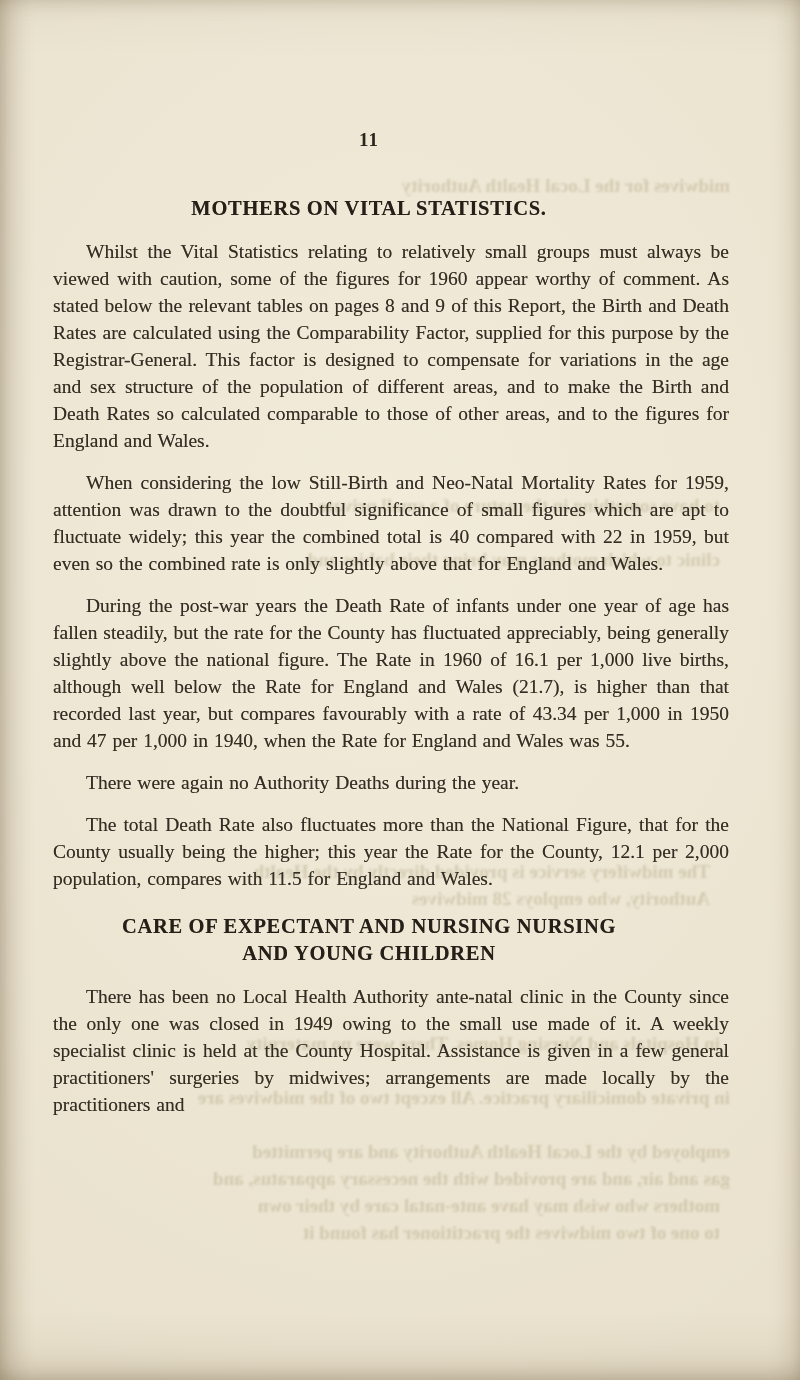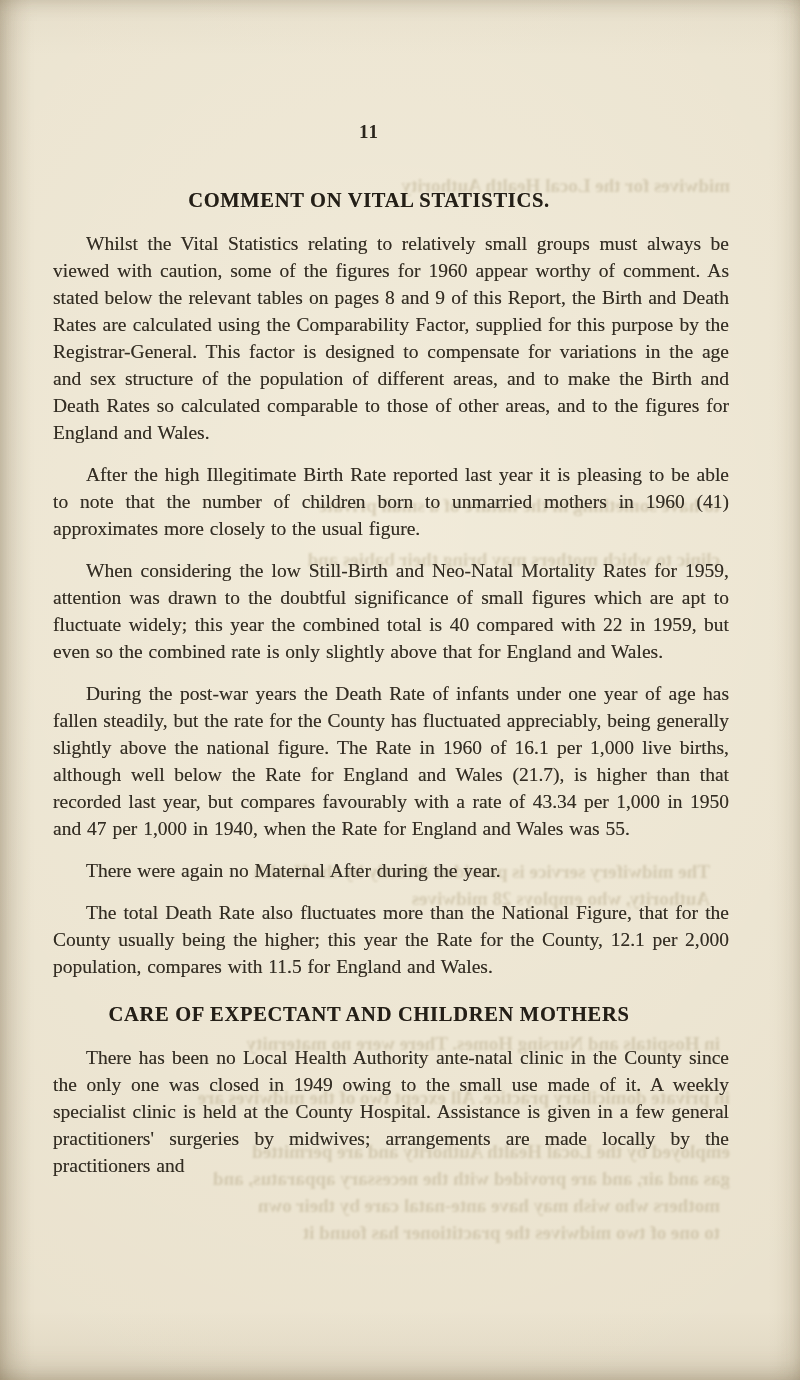--- a/index.html
+++ b/index.html
@@ -40,21 +40,21 @@
     text-align: left;
     pointer-events: none;
     white-space: nowrap;
     overflow: hidden;
   }
 
   
   .content {
     position: absolute;
     left: 45px;
-    top: 4px;
+    top: 12px;
     width: 692px;
   }
   .page-number {
     margin-top: 117px;
     text-align: center;
     transform: translateX(-22px);
     font-size: 19px;
     font-weight: 700;
     letter-spacing: 1px;
     color: #2b261d;
@@ -101,29 +101,29 @@
   <div class="ghost" style="top:1084px; left:80px; width:650px;">in private domiciliary practice. All except two of the midwives are</div>
   <div class="ghost" style="top:1138px; left:110px; width:620px;">employed by the Local Health Authority and are permitted</div>
   <div class="ghost" style="top:1165px; left:90px; width:640px;">gas and air, and are provided with the necessary apparatus, and</div>
   <div class="ghost" style="top:1192px; left:130px; width:590px;">mothers who wish may have ante-natal care by their own</div>
   <div class="ghost" style="top:1219px; left:140px; width:580px;">to one of two midwives the practitioner has found it</div>
 
   <div class="content">
 
     <div class="page-number">11</div>
 
-    <h1 class="heading">COMMENT ON VITAL STATISTICS.</h1>
+    <h1 class="heading">MOTHERS ON VITAL STATISTICS.</h1>
 
     <p class="body-para first-after-heading">Whilst the Vital Statistics relating to relatively small groups must always be viewed with caution, some of the figures for 1960 appear worthy of comment. As stated below the relevant tables on pages 8 and 9 of this Report, the Birth and Death Rates are calculated using the Comparability Factor, supplied for this purpose by the Registrar-General. This factor is designed to compensate for variations in the age and sex structure of the population of different areas, and to make the Birth and Death Rates so calculated comparable to those of other areas, and to the figures for England and Wales.</p>
-    <p class="body-para">After the high Illegitimate Birth Rate reported last year it is pleasing to be able to note that the number of children born to unmarried mothers in 1960 (41) approximates more closely to the usual figure.</p>
     <p class="body-para">When considering the low Still-Birth and Neo-Natal Mortality Rates for 1959, attention was drawn to the doubtful significance of small figures which are apt to fluctuate widely; this year the combined total is 40 compared with 22 in 1959, but even so the combined rate is only slightly above that for England and Wales.</p>
     <p class="body-para">During the post-war years the Death Rate of infants under one year of age has fallen steadily, but the rate for the County has fluctuated appreciably, being generally slightly above the national figure. The Rate in 1960 of 16.1 per 1,000 live births, although well below the Rate for England and Wales (21.7), is higher than that recorded last year, but compares favourably with a rate of 43.34 per 1,000 in 1950 and 47 per 1,000 in 1940, when the Rate for England and Wales was 55.</p>
-    <p class="body-para">There were again no Maternal After during the year.</p>
+    <p class="body-para">There were again no Authority Deaths during the year.</p>
     <p class="body-para">The total Death Rate also fluctuates more than the National Figure, that for the County usually being the higher; this year the Rate for the County, 12.1 per 2,000 population, compares with 11.5 for England and Wales.</p>
 
     <h2 class="heading second">
-      <span>CARE OF EXPECTANT AND CHILDREN MOTHERS</span><br>
+      <span>CARE OF EXPECTANT AND NURSING NURSING</span><br>
+      <span>AND YOUNG CHILDREN</span>
     </h2>
 
     <p class="body-para first-after-heading">There has been no Local Health Authority ante-natal clinic in the County since the only one was closed in 1949 owing to the small use made of it. A weekly specialist clinic is held at the County Hospital. Assistance is given in a few general practitioners' surgeries by midwives; arrangements are made locally by the practitioners and</p>
 
   </div>
 </div>
 
 </body></html>

